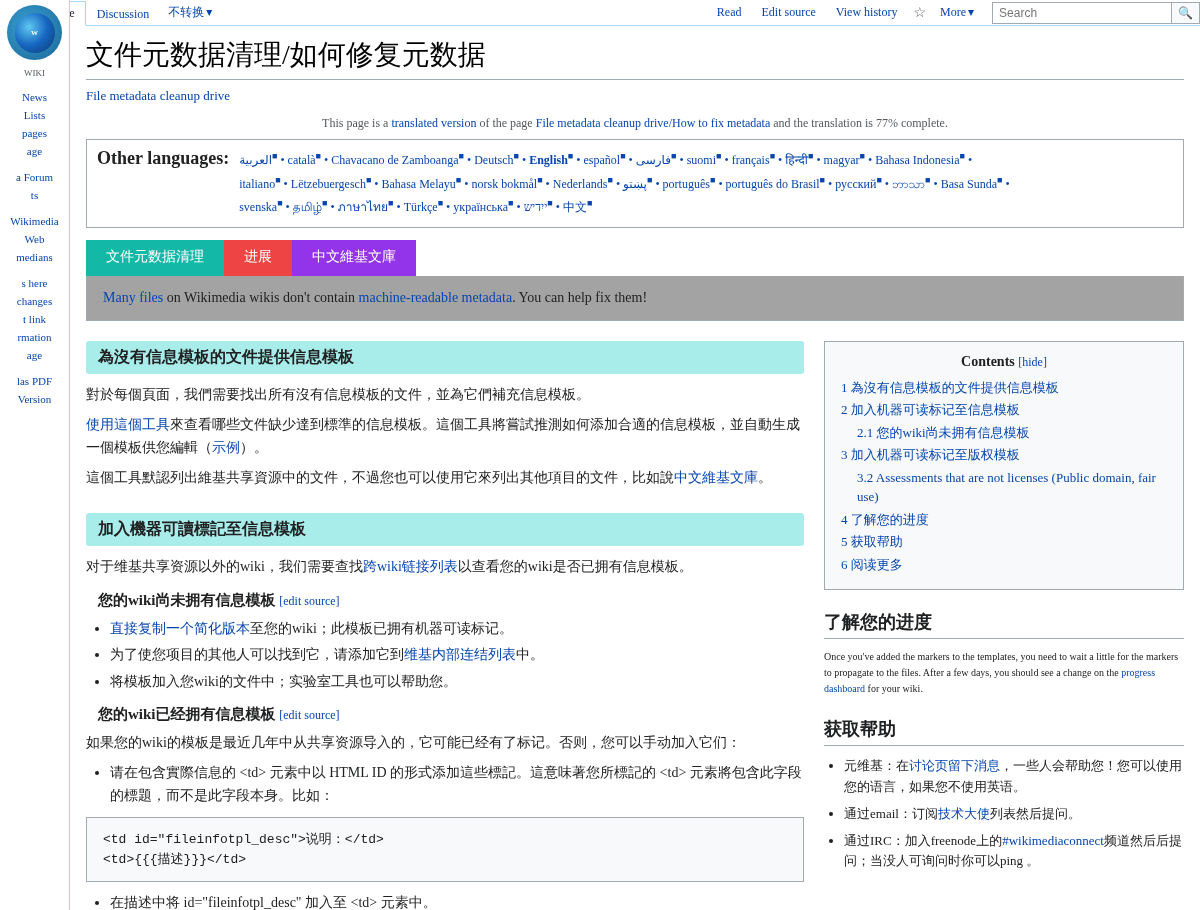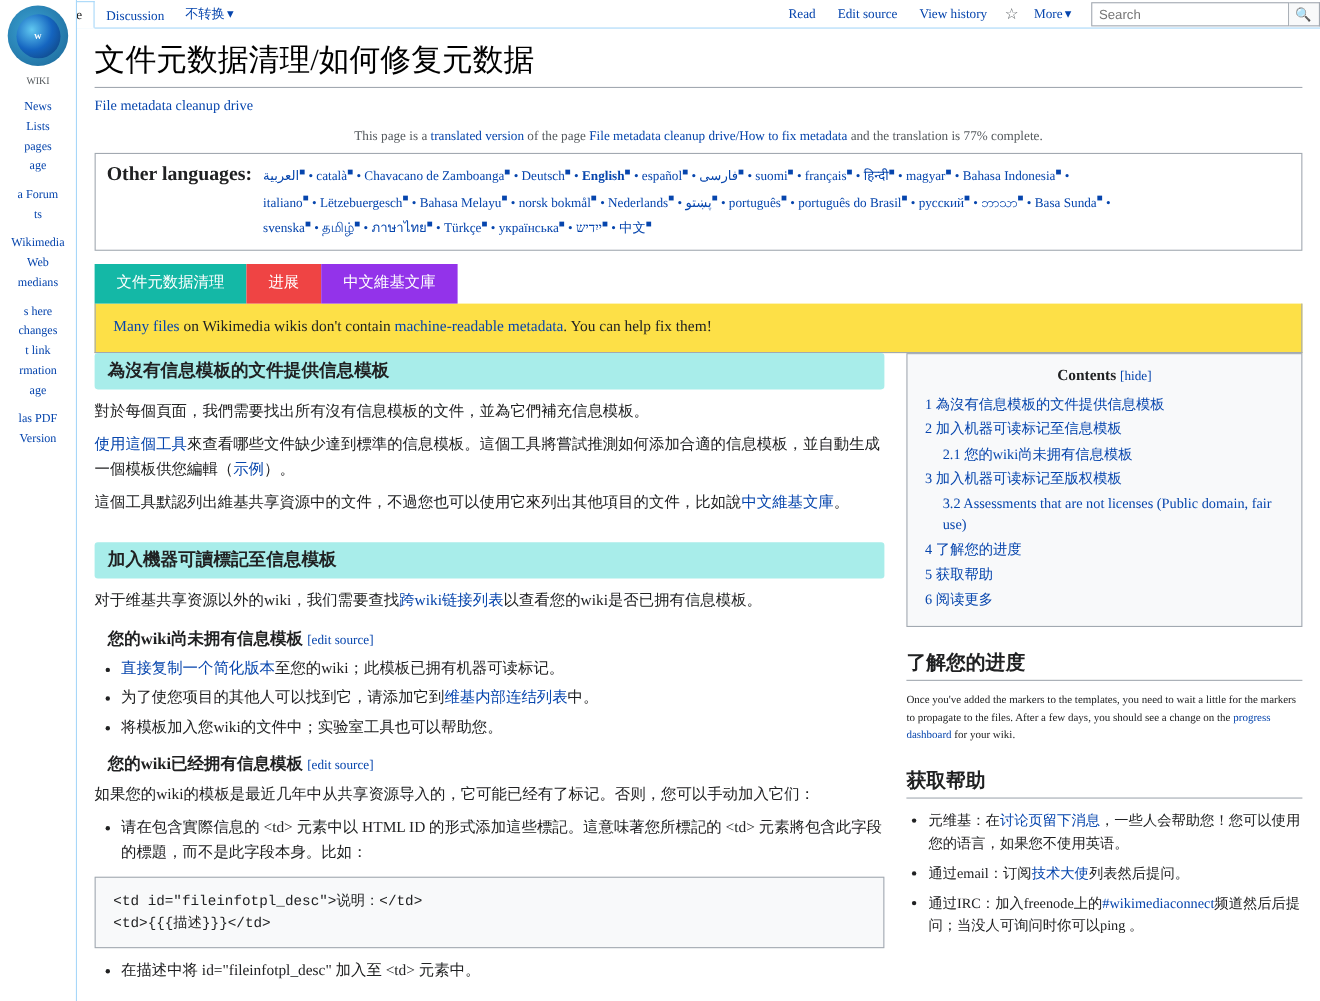--- a/index.html
+++ b/index.html
@@ -214,24 +214,25 @@
       background: #ef4444;
       color: white;
     }
     .content-tab-3 {
       background: #9333ea;
       color: white;
     }
 
     
     #notice-box {
-      background: #fde047;
+      background: #a3a3a3;
       border: 1px solid #a2a9b1;
       border-top: none;
       padding: 14px 16px;
+      margin-bottom: 20px;
       font-size: 14px;
     }
     #notice-box a { color: #0645ad; text-decoration: none; }
 
     
     #content-area {
       display: flex;
       gap: 20px;
     }
     #main-content {

